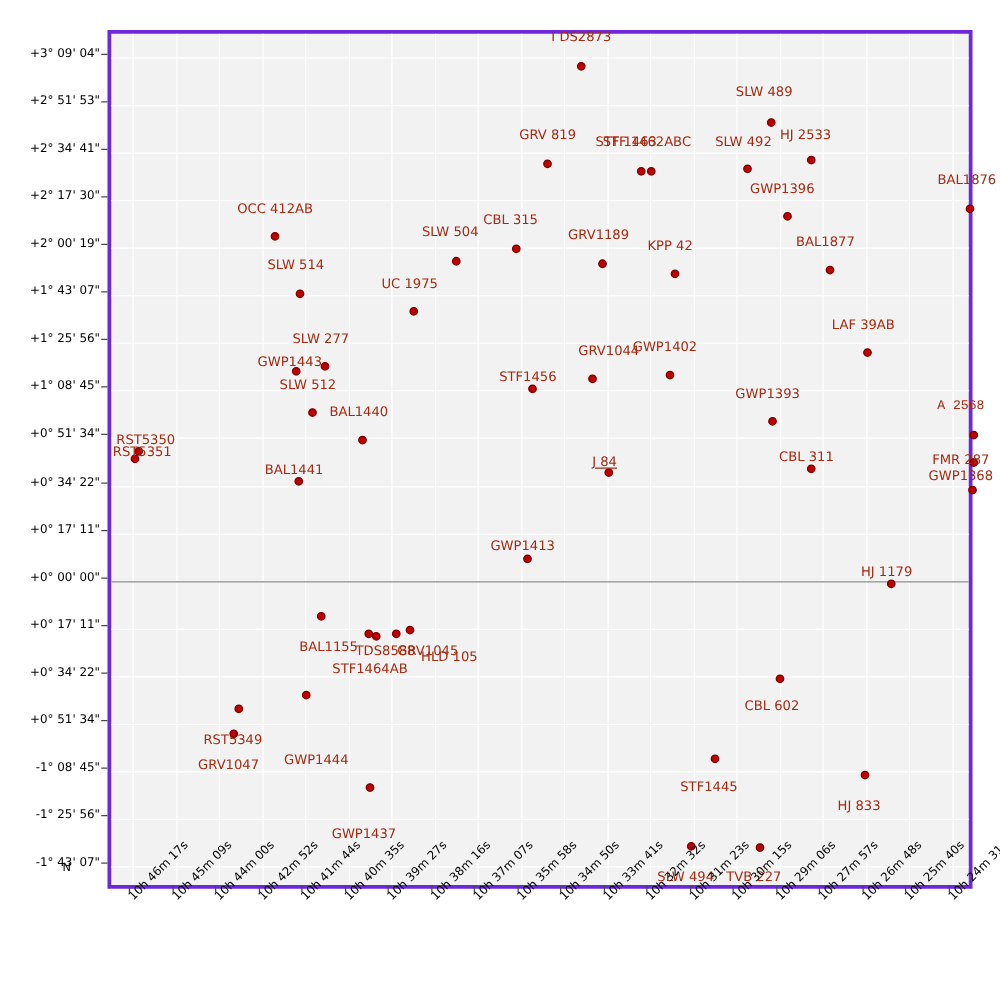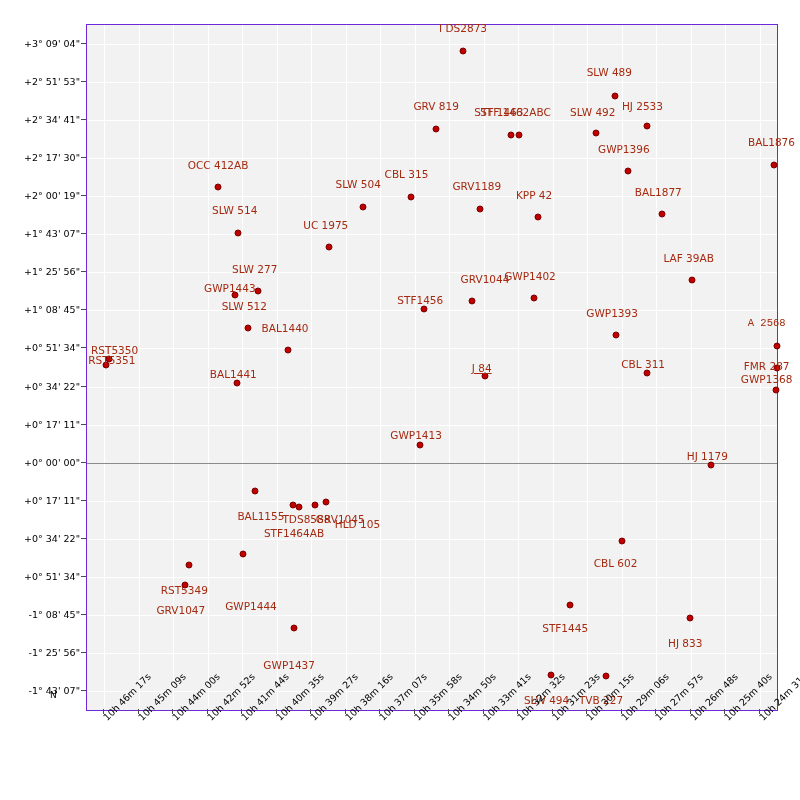--- a/index.html
+++ b/index.html
@@ -1,19 +1,19 @@
 <!DOCTYPE html>
 <html><head>
 <meta charset="utf-8">
 <style>
   html,body{margin:0;padding:0;background:#ffffff;}
   body{width:800px;height:800px;font-family:"DejaVu Sans",sans-serif;overflow:hidden;}
   #root{position:relative;width:800px;height:800px;}
   #title{position:absolute;left:0;top:6px;width:800px;text-align:center;font-size:11px;color:#000;}
-  #plot{position:absolute;left:86px;top:24px;width:692px;height:687px;background:#f2f2f2;border:1px solid #6d28d9;box-sizing:border-box;}
+  #plot{position:absolute;left:86px;top:24px;width:692px;height:687px;background:#f2f2f2;border:3px solid #6d28d9;box-sizing:border-box;}
   .gridv,.gridh{position:absolute;background:#ffffff;}
   .gridv{width:1px;top:0;bottom:0;}
   .gridh{height:1px;left:0;right:0;}
   .zeroline{position:absolute;left:0;right:0;height:1px;background:#8a8a8a;}
   .ytick{position:absolute;right:801px;font-size:9.5px;color:#000;white-space:nowrap;text-align:right;transform:translateY(-50%);}
   .ytickmark{position:absolute;height:1px;width:5px;background:#4a4a4a;}
   .xtick{position:absolute;font-size:9.5px;color:#000;white-space:nowrap;transform-origin:left top;transform:rotate(-45deg);}
   .xtickmark{position:absolute;width:1px;height:5px;background:#4a4a4a;}
   .pt{position:absolute;width:7px;height:7px;border-radius:50%;background:#c00000;border:1px solid #7a0000;box-sizing:border-box;transform:translate(-50%,-50%);}
   .lbl{position:absolute;font-size:10.5px;color:#a52a10;white-space:nowrap;transform:translate(-50%,0);}

